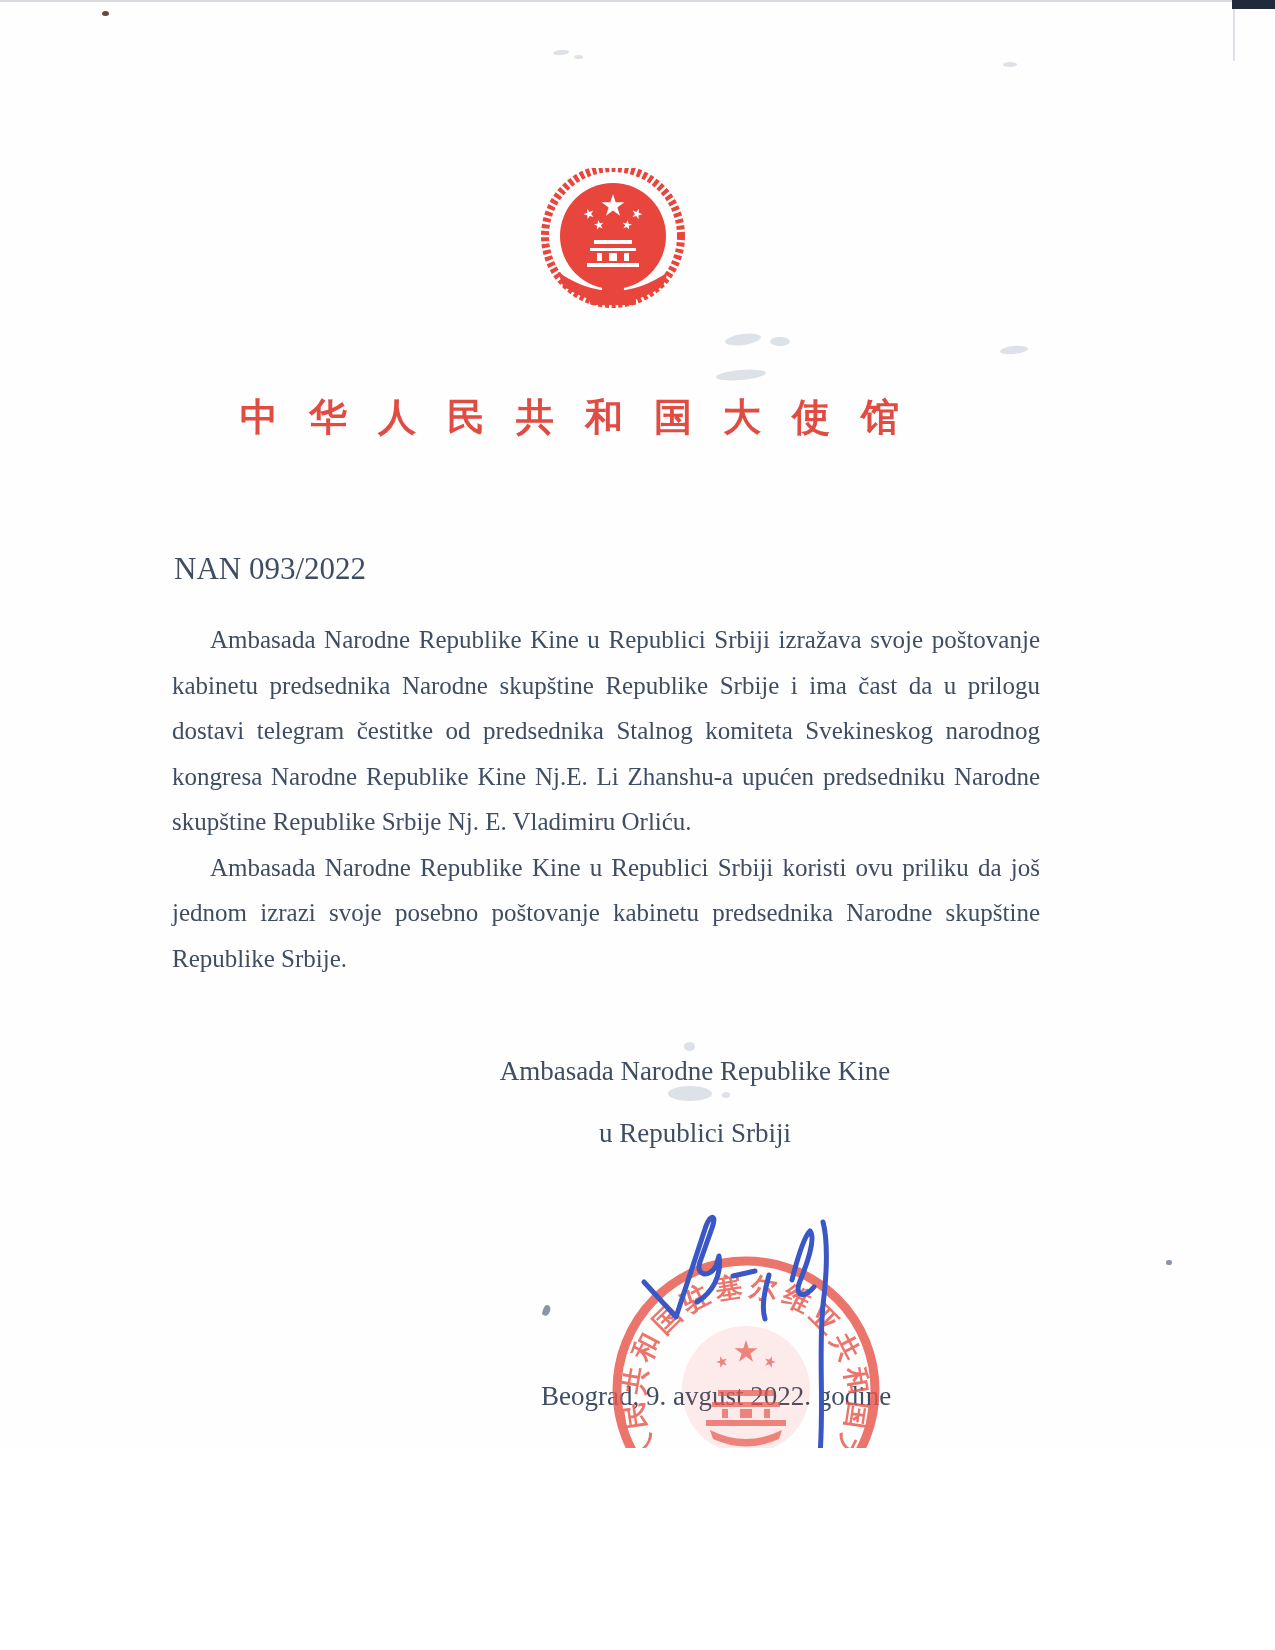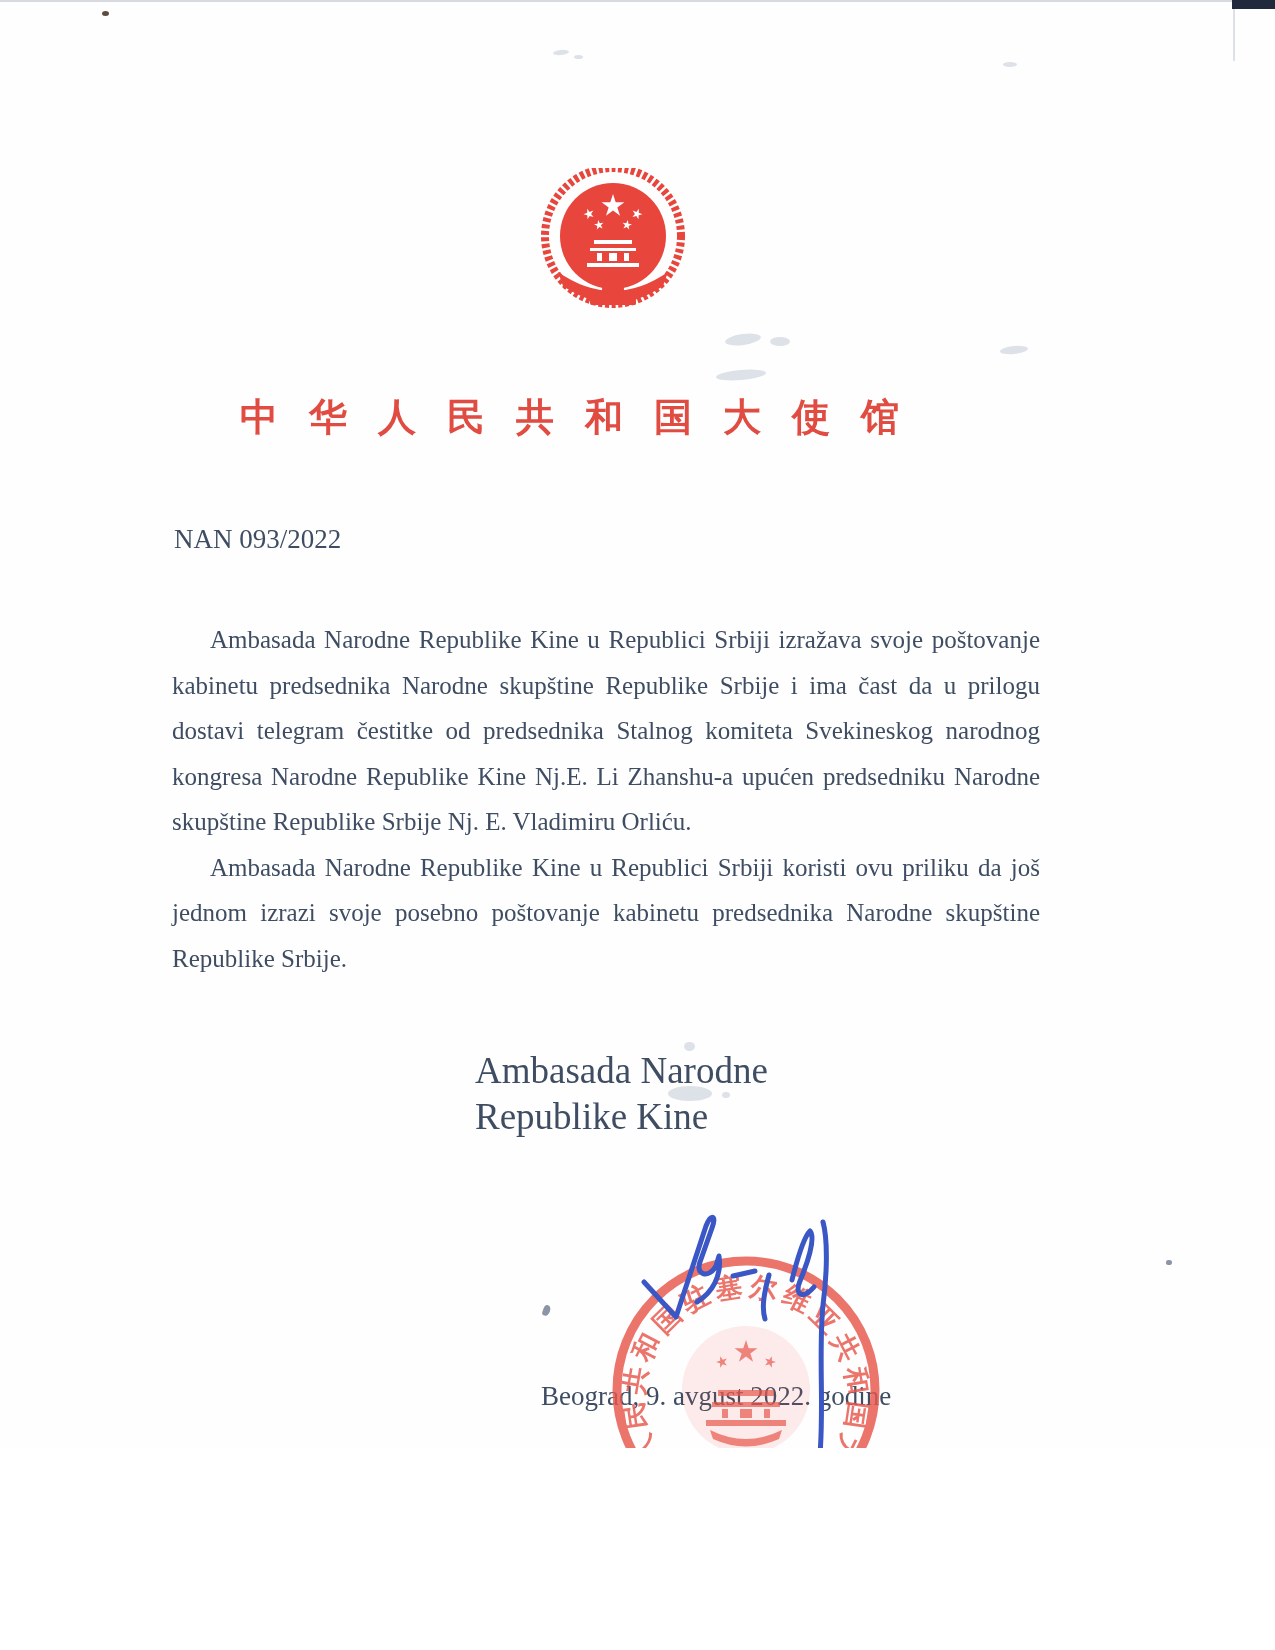--- a/index.html
+++ b/index.html
@@ -22,30 +22,30 @@
   .emblem{left:538px;top:168px;width:150px;height:160px;}
   
   .cn-title{
     left:240px;top:392px;width:760px;height:52px;
     font-size:38px;letter-spacing:31px;white-space:nowrap;
     color:#e04b42;font-weight:bold;
     font-family:"Liberation Serif", serif;
   }
   
   .ink{color:#3f4d63;}
-  .ref{left:174px;top:524px;font-size:27px;}
+  .ref{left:174px;top:551px;font-size:31px;}
   .bodytext{
     left:172px;top:617px;width:868px;
     font-size:25px;line-height:45.5px;
     text-align:justify;text-align-last:left;
   }
   .bodytext p{margin:0;text-indent:38px;}
   .closing{
     left:475px;top:1048px;width:440px;
-    font-size:37px;line-height:46px;
+    font-size:27px;line-height:46px;text-align:center;
   }
   .closing div{margin-bottom:16px;}
   .dateline{left:541px;top:1381px;font-size:27px;z-index:2;}
   .footer1{left:173px;top:1469px;font-size:27px;}
   .footer2{left:173px;top:1536px;font-size:27px;}
   
   .signature{left:626px;top:1180px;width:230px;height:330px;z-index:4;}
   .stamp{left:606px;top:1250px;width:280px;height:280px;z-index:3;opacity:.82;}
   .stamp-char{
     font-size:27px;fill:#e8564c;text-anchor:middle;
@@ -101,20 +101,21 @@
 
   <div class="abs ink ref">NAN 093/2022</div>
 
   <div class="abs ink bodytext">
     <p>Ambasada Narodne Republike Kine u Republici Srbiji izražava svoje poštovanje kabinetu predsednika Narodne skupštine Republike Srbije i ima čast da u prilogu dostavi telegram čestitke od predsednika Stalnog komiteta Svekineskog narodnog kongresa Narodne Republike Kine Nj.E. Li Zhanshu-a upućen predsedniku Narodne skupštine Republike Srbije Nj. E. Vladimiru Orliću.</p>
     <p>Ambasada Narodne Republike Kine u Republici Srbiji koristi ovu priliku da još jednom izrazi svoje posebno poštovanje kabinetu predsednika Narodne skupštine Republike Srbije.</p>
   </div>
 
   <div class="abs ink closing">
     <div>Ambasada Narodne Republike Kine</div>
+    <div>u Republici Srbiji</div>
   </div>
 
   <div class="abs ink dateline">Beograd, 9. avgust 2022. godine</div>
 
   <svg class="abs stamp" viewBox="0 0 280 280">
     <circle cx="140" cy="140" r="129" fill="none" stroke="#e8564c" stroke-width="9"></circle>
     <circle cx="140" cy="140" r="64" fill="#e8564c" opacity="0.14"></circle>
     <g id="stamp-ring-text">
         <text x="91.64442903305323" y="239.94360206446947" transform="rotate(-152 91.64442903305323 239.94360206446947)" class="stamp-char">中</text>
         <text x="66.05507192436248" y="220.70179643418143" transform="rotate(-134.11764705882354 66.05507192436248 220.70179643418143)" class="stamp-char">华</text>

